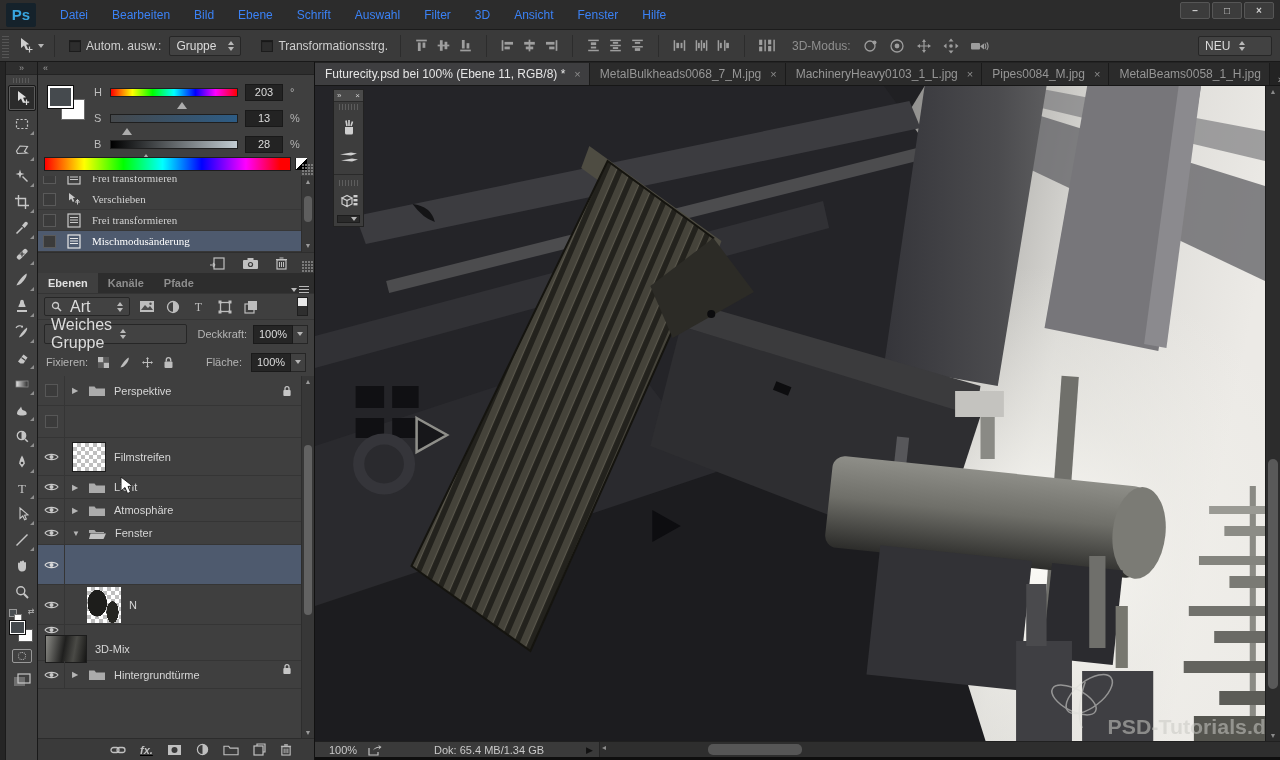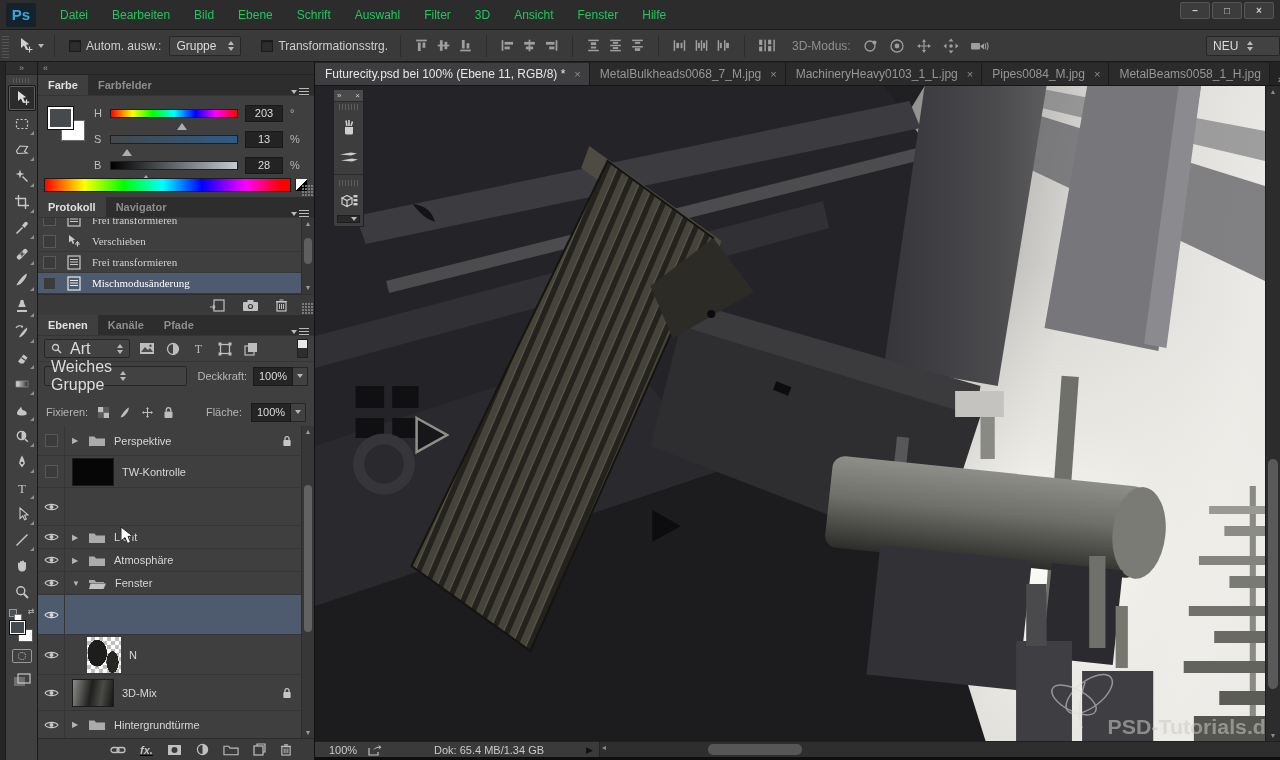--- a/index.html
+++ b/index.html
@@ -4,21 +4,21 @@
 <style>
 *{margin:0;padding:0;box-sizing:border-box;}
 html,body{width:1280px;height:760px;overflow:hidden;background:#1a1a1a;
  font-family:"Liberation Sans",sans-serif;-webkit-font-smoothing:antialiased;}
 #app{width:1280px;height:760px;display:flex;flex-direction:column;background:#2b2b2b;}
 
 
 .titlebar{height:30px;background:#2c2c2c;display:flex;align-items:center;border-bottom:1px solid #1c1c1c;}
 .ps-logo{width:30px;height:24px;margin:0 12px 0 6px;background:#15222b;color:#38a6e0;font-weight:bold;
  font-size:15px;display:flex;align-items:center;justify-content:center;border-radius:2px;}
-.menu-item{color:#22c55e;font-size:12px;padding:0 12px;height:100%;display:flex;align-items:center;cursor:default;}
+.menu-item{color:#3b82f6;font-size:12px;padding:0 12px;height:100%;display:flex;align-items:center;cursor:default;}
 .winbtns{margin-left:auto;display:flex;gap:2px;padding-right:6px;align-self:flex-start;margin-top:2px;}
 .wbtn{width:30px;height:17px;background:#3c3c3c;border:1px solid #565656;color:#cfcfcf;font-size:10px;
  display:flex;align-items:center;justify-content:center;border-radius:2px;font-weight:bold;}
 
 
 .optionsbar{height:32px;background:#3a3a3a;border-bottom:1px solid #191919;display:flex;align-items:center;font-size:12px;color:#cfcfcf;}
 .obgrip{width:7px;height:24px;margin:0 4px 0 2px;background:repeating-linear-gradient(0deg,#555 0 1px,transparent 1px 3px);}
 .obsep{width:1px;height:22px;background:#2c2c2c;margin:0 6px;}
 .tool-chip{display:flex;align-items:center;gap:4px;padding:0 4px;}
 .mini-arrow{width:0;height:0;border-left:3.5px solid transparent;border-right:3.5px solid transparent;border-top:4px solid #b5b5b5;}
@@ -27,21 +27,21 @@
  display:flex;align-items:center;padding:0 6px;gap:8px;}
 .updown{display:flex;flex-direction:column;gap:2px;}
 .updown i{display:block;width:0;height:0;border-left:3.5px solid transparent;border-right:3.5px solid transparent;}
 .updown .u{border-bottom:4px solid #b9b9b9;}
 .updown .d{border-top:4px solid #b9b9b9;}
 .obgroup{display:flex;align-items:center;gap:5px;padding:0 6px;}
 .aicon{display:block;}
 .aicon rect,.aicon path{fill:#9e9e9e;}
 .dim-label{color:#8f8f8f;margin:0 4px 0 10px;}
 .mode-icon{display:block;}
-.ws-dd{margin-left:auto;width:74px;}
+.ws-dd{margin-left:auto;margin-right:8px;width:74px;}
 .ws-dd span{flex:1;}
 
 
 .row-main{flex:1;display:flex;min-height:0;}
 .leftedge{width:6px;background:#252525;border-right:1px solid #1b1b1b;}
 
 
 .toolbar{width:32px;background:#404040;border-right:1px solid #191919;display:flex;flex-direction:column;align-items:center;}
 .tbhead{height:13px;width:100%;background:#2e2e2e;color:#9a9a9a;font-size:9px;line-height:12px;text-align:center;border-bottom:1px solid #242424;}
 .tgrip{width:18px;height:5px;margin:3px 0 2px;background:repeating-linear-gradient(90deg,#5a5a5a 0 1px,transparent 1px 3px);}
@@ -109,21 +109,21 @@
 .searchdd{width:86px;height:19px;}
 .ficon{display:flex;align-items:center;justify-content:center;width:19px;}
 .ftoggle{margin-left:auto;width:11px;height:19px;border:1px solid #1f1f1f;background:linear-gradient(180deg,#e8e8e8 0 45%,#2e2e2e 45%);}
 .lblend{height:28px;display:flex;align-items:center;gap:6px;padding:0 6px;}
 .blenddd{width:150px;}
 .blenddd span{flex:1;}
 .lbl{font-size:11px;color:#b5b5b5;}
 .valbox{display:flex;align-items:center;height:19px;}
 .valbox .vb{width:40px;height:19px;background:#252525;border:1px solid #1a1a1a;color:#dcdcdc;font-size:11px;display:flex;align-items:center;justify-content:center;}
 .valbox .vd{width:15px;height:19px;background:#414141;border:1px solid #262626;border-left:none;display:flex;align-items:center;justify-content:center;}
-.llock{height:28px;display:flex;align-items:center;gap:9px;padding:0 8px;margin-top:8px;}
+.llock{height:28px;display:flex;align-items:center;gap:9px;padding:0 8px;}
 .llist{flex:1;min-height:0;position:relative;background:#3f3f3f;overflow:hidden;}
 .lrows{position:absolute;left:0;top:0;right:13px;}
 .lscroll{position:absolute;right:0;top:0;bottom:0;width:13px;background:#373737;border-left:1px solid #2d2d2d;}
 .lthumbv{position:absolute;left:2px;right:2px;top:19%;height:47%;background:#626262;border-radius:5px;}
 .lrow{display:flex;align-items:stretch;border-bottom:1px solid #353535;position:relative;}
 .lrow.sel{background:#4e5a6e;}
 .lwell{width:27px;border-right:1px solid #353535;display:flex;align-items:center;justify-content:center;flex:0 0 auto;}
 .lcontent{flex:1;display:flex;align-items:center;gap:8px;padding-left:7px;color:#d6d6d6;font-size:11px;}
 .lcontent.indent{padding-left:22px;}
 .lname{white-space:nowrap;}
@@ -488,28 +488,20 @@
             <rect x="1" y="4" width="11" height="9" fill="#6f6f6f"></rect>
             <rect x="5" y="1" width="12" height="9" fill="none" stroke="#c6c6c6" stroke-width="1.2"></rect>
           </svg>
       </div>
     </div>
 
     <div class="panels">
       <div class="pcolhead">«</div>
 
       <div>
-        <div class="ptabs">
-          <div class="ptab active">Farbe</div>
-          <div class="ptab">Farbfelder</div>
-          <div class="flyout">
-              <span class="fd"></span>
-              <span class="fl"></span>
-            </div>
-        </div>
         <div class="colorbody">
           <div class="fgswatch2"></div>
           <div class="bgswatch2"></div>
           <div class="sliders">
             <div class="srow">
               <span class="slabel">H</span>
               <div class="strack h-track">
                   <span class="sthumb" style="left:56%;"></span>
                 </div>
               <div class="sval">203</div>
@@ -532,28 +524,20 @@
               <span class="sunit">%</span>
             </div>
           </div>
           <div class="spectrum"></div>
           <div class="specend"></div>
           <div class="grip"></div>
         </div>
       </div>
 
       <div>
-        <div class="ptabs">
-          <div class="ptab active">Protokoll</div>
-          <div class="ptab">Navigator</div>
-          <div class="flyout">
-              <span class="fd"></span>
-              <span class="fl"></span>
-            </div>
-        </div>
         <div class="hlist">
           <div class="hclip">
             <div class="hrow">
               <div class="hwell"></div>
               <span class="hicon">
                   <svg width="14" height="15" viewBox="0 0 14 15">
                     <rect x="1" y="1" width="12" height="13" fill="none" stroke="#c9c9c9" stroke-width="1.2"></rect>
                     <path d="M3 4.5 h8 M3 7 h8 M3 9.5 h8" stroke="#c9c9c9" stroke-width="1.1"></path>
                   </svg>
                 </span>
@@ -734,33 +718,33 @@
               <svg class="rlock" width="10" height="12" viewBox="0 0 11 13">
                   <rect x="1.5" y="5.5" width="8" height="6.5" rx="1" fill="#c6c6c6"></rect>
                   <path d="M3.3 5.5 V3.8 a2.2 2.2 0 0 1 4.4 0 V5.5" fill="none" stroke="#c6c6c6" stroke-width="1.4"></path>
                 </svg>
             </div>
 
             <div class="lrow" style="height:32px;">
               <div class="lwell">
                   <span style="width:13px;height:13px;border:1px solid #575757;background:#3b3b3b;display:block;"></span>
                 </div>
-              <div class="lcontent">
-                <div class="thumb t-black"></div>
-                <span class="lname">TW-Kontrolle</span>
-              </div>
             </div>
 
             <div class="lrow" style="height:38px;">
               <div class="lwell">
                   <svg width="15" height="10" viewBox="0 0 15 10">
                     <path d="M1 5 C3.5 1.5 11.5 1.5 14 5 C11.5 8.5 3.5 8.5 1 5 Z" fill="none" stroke="#c9c9c9" stroke-width="1.1"></path>
                     <circle cx="7.5" cy="5" r="2" fill="#c9c9c9"></circle>
                   </svg>
                 </div>
+              <div class="lcontent">
+                <div class="thumb checker" style="width:34px;height:30px;"></div>
+                <span class="lname">Filmstreifen</span>
+              </div>
             </div>
 
             <div class="lrow" style="height:23px;">
               <div class="lwell">
                   <svg width="15" height="10" viewBox="0 0 15 10">
                     <path d="M1 5 C3.5 1.5 11.5 1.5 14 5 C11.5 8.5 3.5 8.5 1 5 Z" fill="none" stroke="#c9c9c9" stroke-width="1.1"></path>
                     <circle cx="7.5" cy="5" r="2" fill="#c9c9c9"></circle>
                   </svg>
                 </div>
               <div class="lcontent">
@@ -820,21 +804,21 @@
                     <path d="M1 5 C3.5 1.5 11.5 1.5 14 5 C11.5 8.5 3.5 8.5 1 5 Z" fill="none" stroke="#c9c9c9" stroke-width="1.1"></path>
                     <circle cx="7.5" cy="5" r="2" fill="#c9c9c9"></circle>
                   </svg>
                 </div>
               <div class="lcontent indent">
                 <div class="t-n checker"></div>
                 <span class="lname">N</span>
               </div>
             </div>
 
-            <div class="lrow" style="height:36px;">
+            <div class="lrow" style="height:36px;flex-direction:column;">
               <div class="lwell">
                   <svg width="15" height="10" viewBox="0 0 15 10">
                     <path d="M1 5 C3.5 1.5 11.5 1.5 14 5 C11.5 8.5 3.5 8.5 1 5 Z" fill="none" stroke="#c9c9c9" stroke-width="1.1"></path>
                     <circle cx="7.5" cy="5" r="2" fill="#c9c9c9"></circle>
                   </svg>
                 </div>
               <div class="lcontent">
                 <div class="thumb t-photo"></div>
                 <span class="lname">3D-Mix</span>
               </div>

